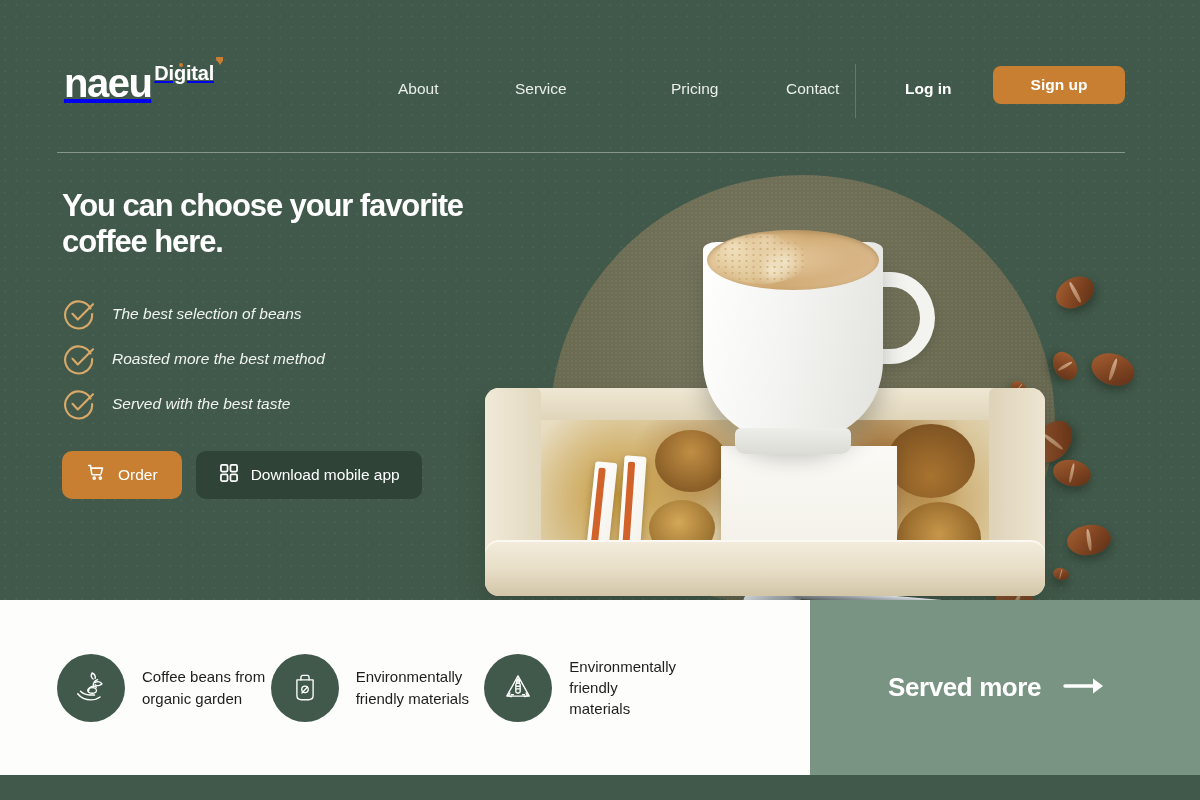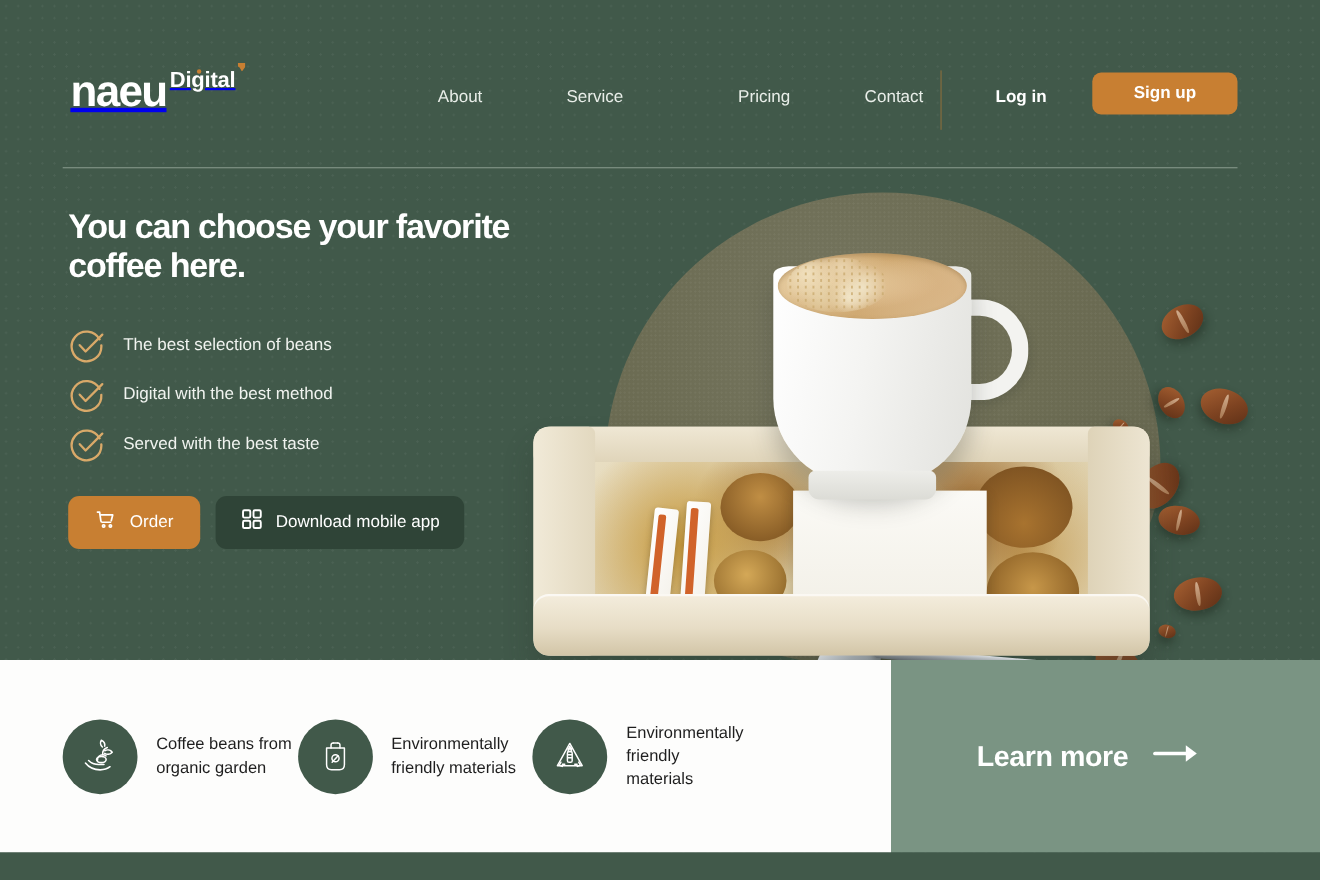--- a/index.html
+++ b/index.html
@@ -232,21 +232,21 @@
     background:rgba(214,226,214,.45);
   }
 
   
   .hero-copy{ position:absolute; left:62px; top:188px; width:480px; z-index:5; }
   .headline{
     color:#FFFFFF; font-size:31px; font-weight:700; line-height:1.16;
     letter-spacing:-1.1px;
   }
   .feature-list{ margin-top:32px; list-style:none; }
-  .feature-item{ display:flex; align-items:center; height:45px; }
+  .feature-item{ display:flex; align-items:center; height:45px;font-style:italic; }
   .check-icon{ width:34px; height:34px; flex:0 0 34px; margin-right:16px; }
   .feature-text{ color:#F0F3EF; font-size:15.5px; }
 
   .cta-row{ display:flex; gap:14px; margin-top:24px; }
   .btn{
     display:flex; align-items:center; gap:11px; border:none; border-radius:10px;
     cursor:pointer; font-family:"Liberation Sans", sans-serif; color:#FFFFFF;
     font-size:15.5px; height:48px;
   }
   .btn-order{ background:#C87F32; padding:16px 24px; }
@@ -376,21 +376,21 @@
         </span>
         <span class="feature-text">The best selection of beans</span>
       </li>
       <li class="feature-item">
         <span class="check-icon">
           <svg viewBox="0 0 34 34" width="34" height="34">
             <path d="M28.5 11.5a13.5 13.5 0 1 0 1.6 5.5" fill="none" stroke="#D9A969" stroke-width="2.1" stroke-linecap="round"></path>
             <path d="M10.5 16.8 L15.8 22.5 L31 7.2" fill="none" stroke="#D9A969" stroke-width="2.1" stroke-linecap="round" stroke-linejoin="round"></path>
           </svg>
         </span>
-        <span class="feature-text">Digital with the best method</span>
+        <span class="feature-text">Roasted more the best method</span>
       </li>
       <li class="feature-item">
         <span class="check-icon">
           <svg viewBox="0 0 34 34" width="34" height="34">
             <path d="M28.5 11.5a13.5 13.5 0 1 0 1.6 5.5" fill="none" stroke="#D9A969" stroke-width="2.1" stroke-linecap="round"></path>
             <path d="M10.5 16.8 L15.8 22.5 L31 7.2" fill="none" stroke="#D9A969" stroke-width="2.1" stroke-linecap="round" stroke-linejoin="round"></path>
           </svg>
         </span>
         <span class="feature-text">Served with the best taste</span>
       </li>
@@ -475,21 +475,21 @@
         </svg>
       </span>
       <span class="fc-text">
         <span>Environmentally</span><br>
         <span>friendly materials</span>
       </span>
     </div>
   </div>
 
   <a class="learn-more" href="#">
-    <span class="learn-more-label">Learn more</span>
+    <span class="learn-more-label">Served more</span>
     <span>
       <svg viewBox="0 0 44 22" width="44" height="22">
         <path d="M2 11h33" stroke="#FFFFFF" stroke-width="3.4" stroke-linecap="round"></path>
         <path d="M30 3.5 40 11l-10 7.5z" fill="#FFFFFF"></path>
       </svg>
     </span>
   </a>
 
   <div class="bottom-bar"></div>
 </div>

